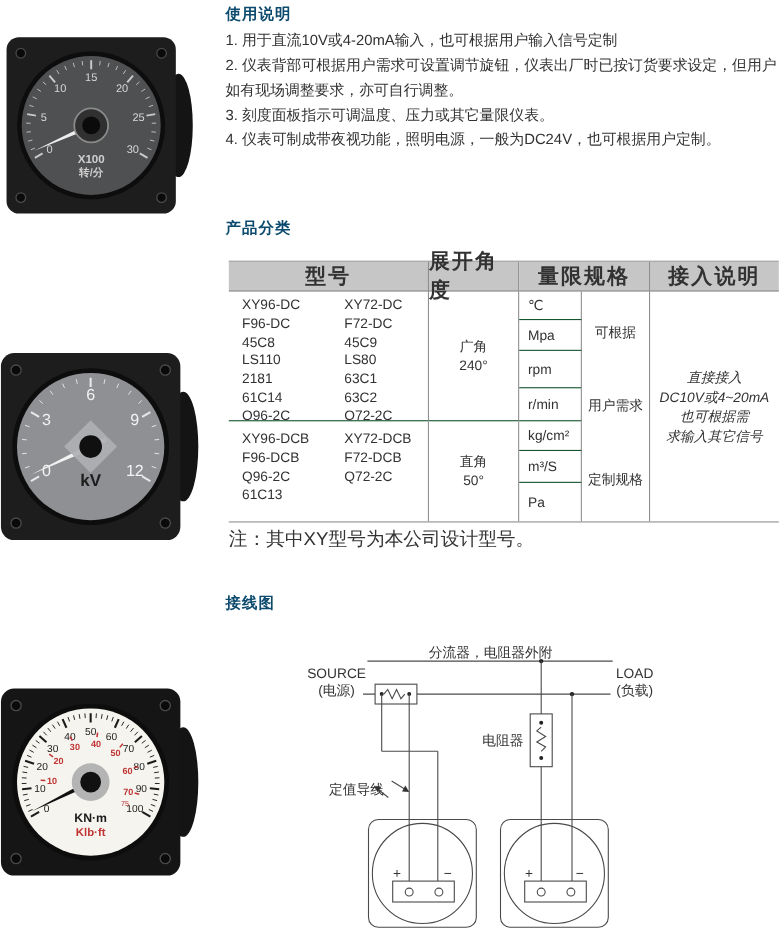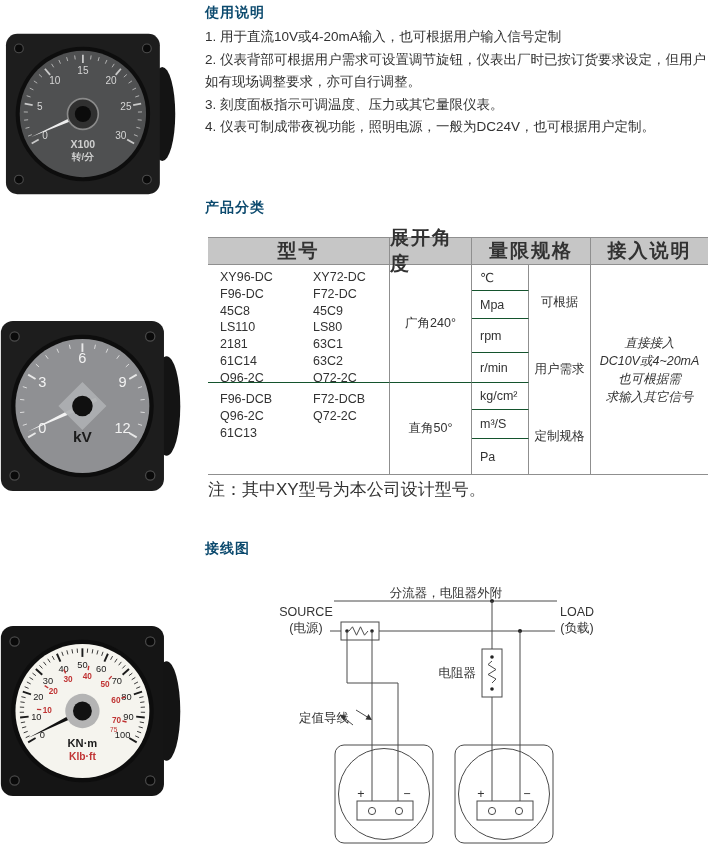--- a/index.html
+++ b/index.html
@@ -13,21 +13,21 @@
           grid-template-columns:182px 82px 57px 62px 117px;
           grid-template-rows:27px 26px 28px 34px 30px 27px 29px 35px;
           border-top:1px solid #8f8f8f;border-bottom:1px solid #8f8f8f;font-size:12.5px;}
   .hc{background:#c6c6c6;font-weight:bold;font-size:19px;display:flex;align-items:center;
       justify-content:center;border-bottom:1px solid #8f8f8f;letter-spacing:2px;}
   .br{border-right:1px solid #8f8f8f;}
   .bb{border-bottom:1px solid #14532d;}
   .models{grid-column:1;padding:4px 0 0 12px;line-height:16.8px;overflow:hidden;}
   .models .mline span.mcol{display:inline-block;width:93px;}
   .r1{grid-row:2/6;} .r2{grid-row:6/9;}
-  .angle{display:flex;flex-direction:row;align-items:center;justify-content:center;line-height:17px;grid-column:2;}
+  .angle{display:flex;flex-direction:column;align-items:center;justify-content:center;line-height:17px;grid-column:2;}
   .unit{display:flex;align-items:center;padding-left:8px;grid-column:3;}
   .limit{grid-row:2/9;grid-column:4;display:flex;flex-direction:column;align-items:center;justify-content:center;line-height:19px;text-align:center;gap:48px;}
   .access{grid-row:2/9;grid-column:5;display:flex;flex-direction:column;align-items:center;justify-content:center;line-height:18px;text-align:center;font-style:italic;}
   .footnote{position:absolute;left:208px;top:478px;font-size:17px;color:#333;}
   
   .meterbox{position:absolute;}
   .mb1{left:5px;top:33px;} .mb2{left:0;top:320px;} .mb3{left:0;top:620px;}
   
   .diagram{position:absolute;left:270px;top:583px;}
   svg{font-family:inherit;}
@@ -262,20 +262,21 @@
     <div class="angle r1 br bb">
       <span>广角</span>
         <span>240°</span>
     </div>
     <div class="unit br bb" style="grid-row:2">℃</div>
     <div class="unit br bb" style="grid-row:3">Mpa</div>
     <div class="unit br bb" style="grid-row:4">rpm</div>
     <div class="unit br bb" style="grid-row:5">r/min</div>
 
     <div class="models r2 br" style="padding-top:8px;line-height:17px">
+      <div class="mline"><span class="mcol">XY96-DCB</span><span>XY72-DCB</span></div>
       <div class="mline"><span class="mcol">F96-DCB</span><span>F72-DCB</span></div>
       <div class="mline"><span class="mcol">Q96-2C</span><span>Q72-2C</span></div>
       <div class="mline"><span class="mcol">61C13</span><span></span></div>
     </div>
     <div class="angle r2 br" style="grid-row:6/9">
       <span>直角</span>
         <span>50°</span>
     </div>
     <div class="unit br bb" style="grid-row:6">kg/cm²</div>
     <div class="unit br bb" style="grid-row:7">m³/S</div>

